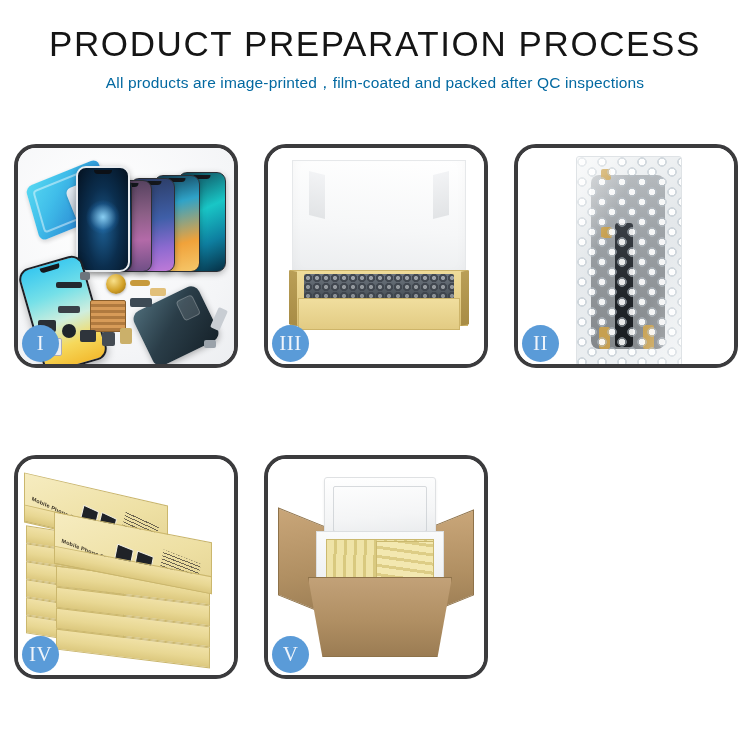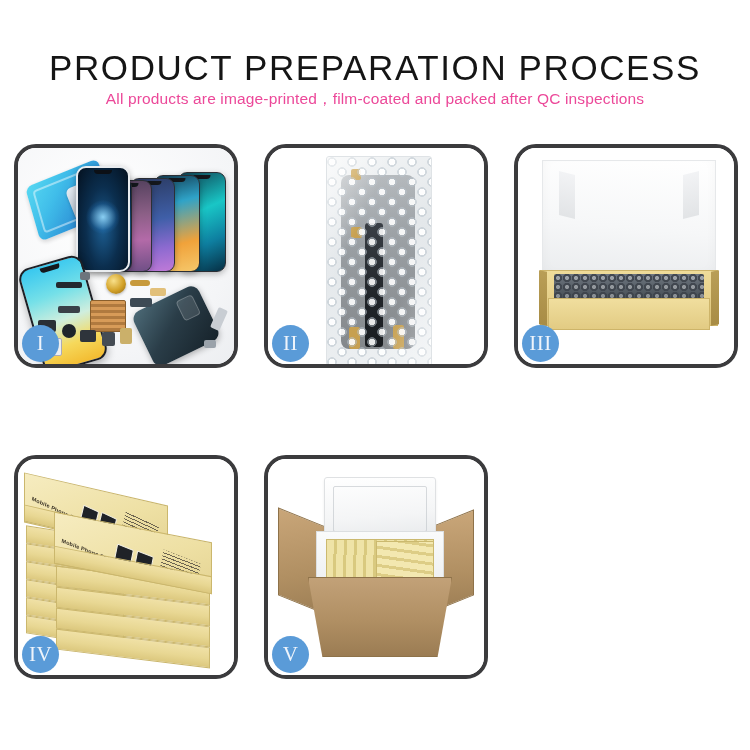--- a/index.html
+++ b/index.html
@@ -12,40 +12,40 @@
     width: 750px;
     height: 750px;
     overflow: hidden;
     font-family: "Liberation Sans", sans-serif;
     position: relative;
   }
 
   
   .header {
     width: 750px;
-    padding-top: 48px;
+    padding-top: 24px;
     text-align: center;
   }
   .main-title {
     font-family: "Liberation Sans", sans-serif;
     font-size: 35px;
     font-weight: 500;
     letter-spacing: 1.6px;
     color: #151515;
     line-height: 40px;
     margin: 0;
     white-space: nowrap;
   }
   .sub-title {
     font-family: "Liberation Sans", sans-serif;
     font-size: 15.5px;
     font-weight: 400;
-    color: #ec4899;
+    color: #0369a1;
     line-height: 22px;
-    margin: 0 0 0 0;
+    margin: 8px 0 0 0;
     letter-spacing: 0.15px;
     white-space: nowrap;
   }
 
   
   .grid {
     position: absolute;
     top: 144px;
     left: 14px;
     width: 724px;
@@ -463,49 +463,49 @@
       <div class="spart sp-k"></div>
       <div class="spart sp-l"></div>
       <div class="spart sp-m"></div>
       <div class="spart sp-n"></div>
       <div class="spart sp-o"></div>
     </div>
     <div class="badge">I</div>
   </div>
 
   <div class="panel">
+    <div class="panel-inner p3">
+      <div class="box3-lid">
+        <div class="box3-lidflap-l"></div>
+        <div class="box3-lidflap-r"></div>
+      </div>
+      <div class="box3-body"></div>
+      <div class="foam3"></div>
+      <div class="box3-front"></div>
+    </div>
+    <div class="badge">III</div>
+  </div>
+
+  <div class="panel">
     <div class="panel-inner p2">
       <div class="bag">
         <div class="bag-inner"></div>
         <div class="flex-strip"></div>
         <div class="gold-tab gt1"></div>
         <div class="gold-tab gt2"></div>
         <div class="gold-tab gt3"></div>
         <div class="gold-tab gt4"></div>
         <div class="bubbles"></div>
         <div class="bag-sheen"></div>
       </div>
     </div>
     <div class="badge">II</div>
   </div>
 
   <div class="panel">
-    <div class="panel-inner p3">
-      <div class="box3-lid">
-        <div class="box3-lidflap-l"></div>
-        <div class="box3-lidflap-r"></div>
-      </div>
-      <div class="box3-body"></div>
-      <div class="foam3"></div>
-      <div class="box3-front"></div>
-    </div>
-    <div class="badge">III</div>
-  </div>
-
-  <div class="panel">
     <div class="panel-inner p4">
       <div class="stack">
 
         <div class="sbox" style="left:6px;  top:56px;  width:96px; height:16px; transform:skewY(9deg);"></div>
         <div class="sbox" style="left:6px;  top:74px;  width:96px; height:16px; transform:skewY(9deg);"></div>
         <div class="sbox" style="left:6px;  top:92px;  width:96px; height:16px; transform:skewY(9deg);"></div>
         <div class="sbox" style="left:6px;  top:110px; width:96px; height:16px; transform:skewY(9deg);"></div>
         <div class="sbox" style="left:6px;  top:128px; width:96px; height:16px; transform:skewY(9deg);"></div>
         <div class="sbox" style="left:6px;  top:146px; width:96px; height:16px; transform:skewY(9deg);"></div>
 

